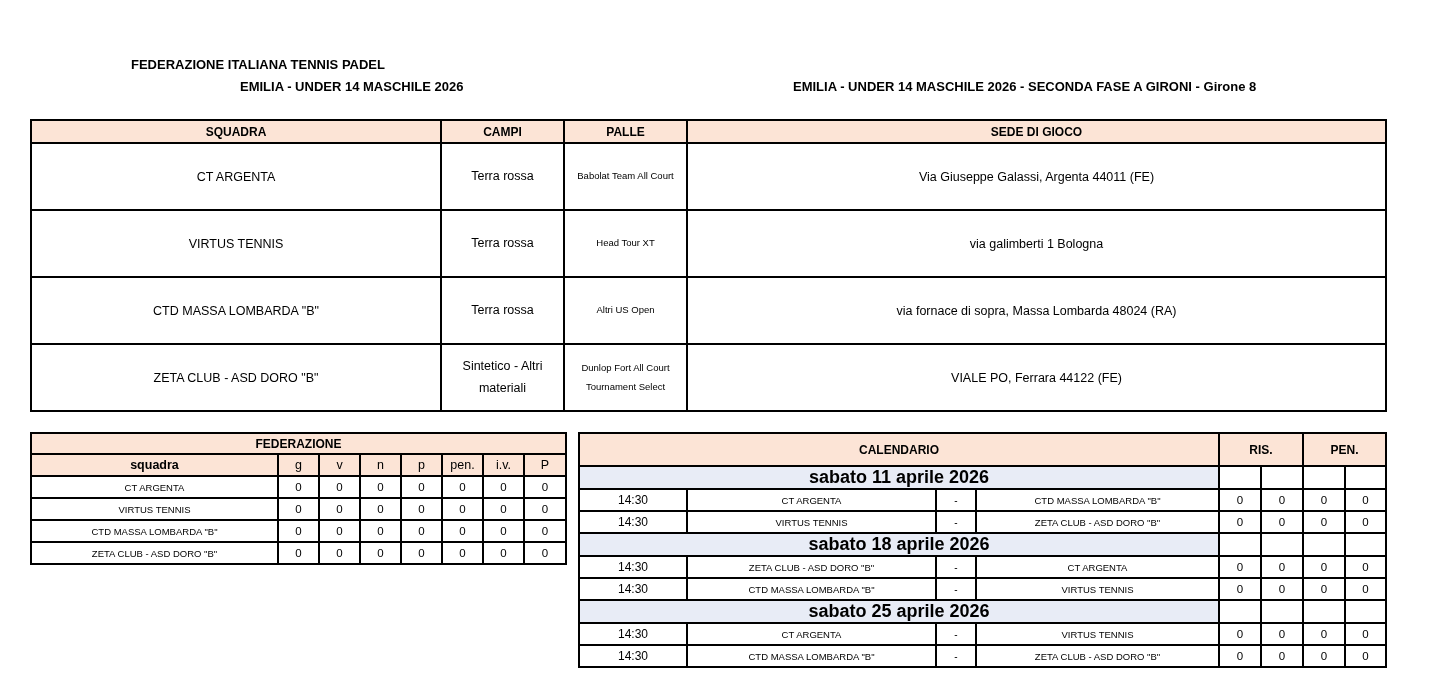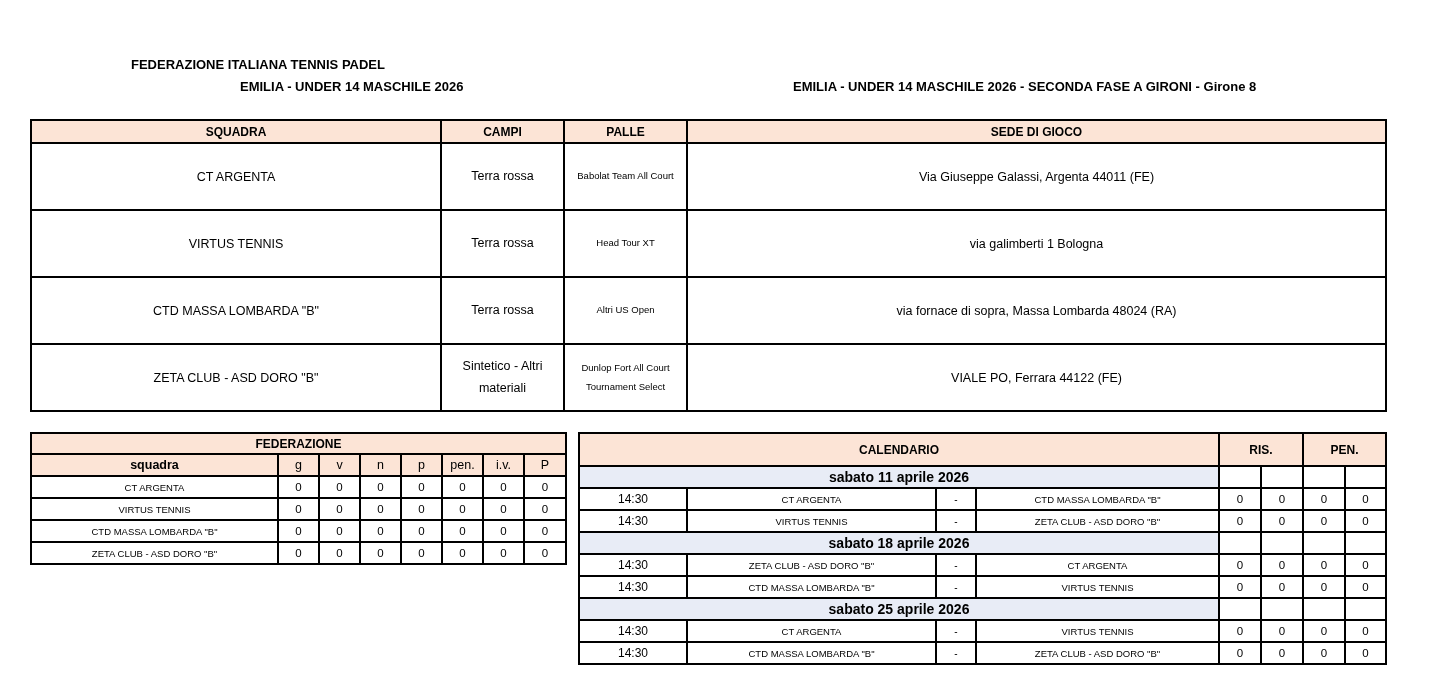--- a/index.html
+++ b/index.html
@@ -21,21 +21,21 @@
   .classifica tr{height:22px;}
   .classifica tr.title-row{height:21px;}
   .classifica th.stat{font-weight:normal;font-size:12.5px;}
   .classifica th.squadra-h{font-size:12.5px;}
   .classifica td.team{font-size:9.5px;}
   .classifica td.num{font-size:11.5px;}
   
   .calendario{left:578px;top:432px;width:807px;}
   .calendario tr{height:22px;}
   .calendario tr.title-row{height:33px;}
-  .calendario td.date{background:#e8ecf6;font-weight:bold;font-size:14px;}
+  .calendario td.date{background:#e8ecf6;font-weight:bold;font-size:18px;}
   .calendario td.time{font-size:12px;}
   .calendario td.team{font-size:9.5px;}
   .calendario td.sep{font-size:10px;}
   .calendario td.num{font-size:11.5px;}
 </style>
 </head>
 <body>
 
 <div class="abs ttl" style="left:107px;top:57px;padding-left:24px;">FEDERAZIONE ITALIANA TENNIS PADEL</div>
 <div class="abs ttl" style="left:240px;top:79px;">EMILIA - UNDER 14 MASCHILE 2026</div>

